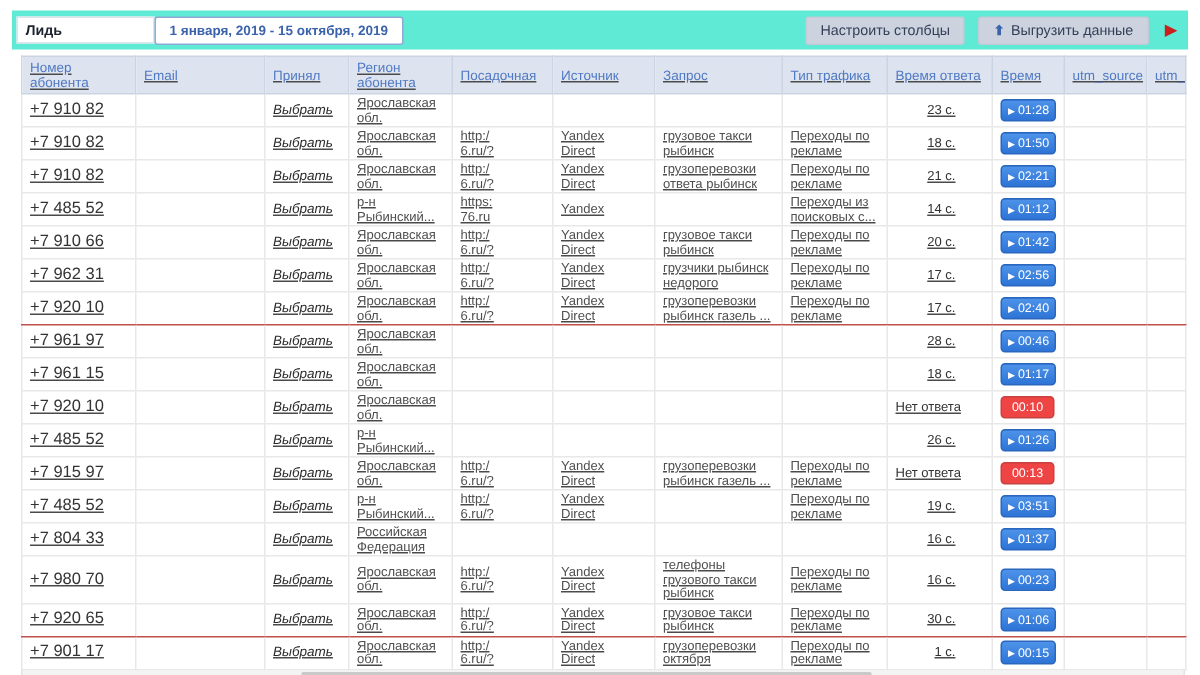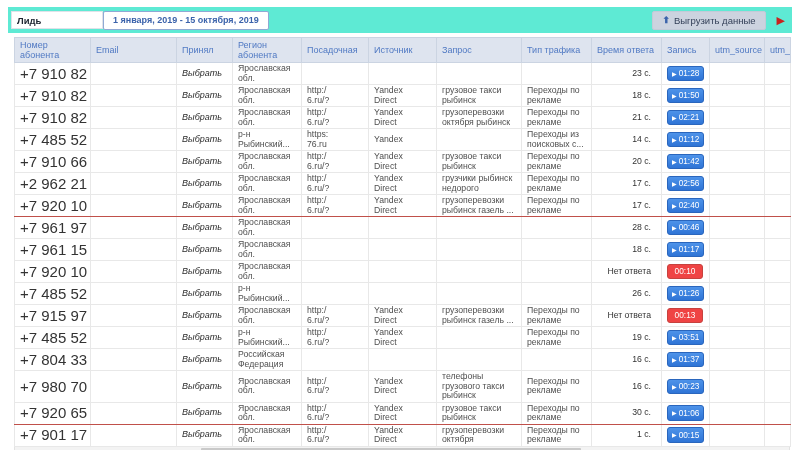--- a/index.html
+++ b/index.html
@@ -18,32 +18,32 @@
               padding:0 9px; font-family:inherit; cursor:pointer; }
   .tb-spacer { flex:1; }
   .gray-btn { height:19px; background:#ccd3df; border:1px solid #c3cad8; color:#323f57;
               font-size:9.5px; border-radius:2px; margin-left:9px; padding:0 9px;
               font-family:inherit; cursor:pointer; display:flex; align-items:center; }
   .export-icon { color:#3b63ab; margin-right:4px; font-size:9px; font-weight:bold; }
   .red-arrow { color:#c9211e; font-size:11px; margin:0 7px 0 11px; line-height:1; cursor:pointer; }
 
   
   .table-wrap { position:absolute; left:14px; top:37px; width:777px; }
-  table { border-collapse:collapse; table-layout:fixed; width:776px; color:#4a4a4a; }
+  table { border-collapse:collapse; table-layout:fixed; width:776px; color:#4a4a4a;text-decoration:underline; }
   th { background:#dee4ef; color:#5079c3; font-weight:normal; font-size:9px;
        text-align:left; padding:2px 5px; height:24px; vertical-align:middle;
        border:1px solid #cbd4e2; line-height:10px; overflow:hidden; cursor:pointer; }
   td { border:1px solid #e8e8e8; padding:1px 5px; height:20px; vertical-align:middle;
        line-height:9.5px; font-size:8.7px; overflow:hidden; white-space:nowrap; }
   td.wrap  { white-space:pre-line; color:#4f4f4f; }
   td.wrapn { white-space:normal;  color:#4f4f4f; }
-  td.phone { font-size:15px; color:#333; }
+  td.phone { font-size:11px; color:#333; }
   td.accept-cell { font-style:italic; color:#2b2b2b; font-size:9px;margin-left:44px; }
   .accept-link { cursor:pointer; }
-  td.response { text-align:right; padding-right:10px; color:#333; }
+  td.response { text-align:right; padding-right:24px; color:#333; }
   tr.red-row td { border-top:1px solid #c0504a; border-bottom:1px solid #c0504a; }
 
   .rec-btn { display:inline-block; min-width:36px; text-align:center;
              background:linear-gradient(#4e93e9,#2e74d6); border:1px solid #2a66bd;
              border-radius:3px; color:#fff; font-size:8.3px; padding:2.5px 4px;
              cursor:pointer; line-height:1; }
   .rec-btn .play { font-size:6px; margin-right:2px; vertical-align:0.5px; }
   .rec-missed { background:#ef4444; border:1px solid #c7423e; }
 
   
@@ -57,20 +57,21 @@
 </style>
 </head>
 <body>
 
 <div class="app">
 
   <div class="toolbar">
     <input class="lead-input" type="text" value="Лидь" style="">
     <button class="date-btn">1 января, 2019 - 15 октября, 2019</button>
     <div class="tb-spacer"></div>
+    <button class="gray-btn">Настроить столбцы</button>
     <button class="gray-btn">
       <span class="export-icon">⬆</span>
       <span>Выгрузить данные</span>
     </button>
     <span class="red-arrow">▶</span>
   </div>
 
   <div class="table-wrap">
     <table>
       <colgroup id="cols">
@@ -91,21 +92,21 @@
           <tr id="head-row">
             <th>Номер абонента</th>
             <th>Email</th>
             <th>Принял</th>
             <th>Регион абонента</th>
             <th>Посадочная</th>
             <th>Источник</th>
             <th>Запрос</th>
             <th>Тип трафика</th>
             <th>Время ответа</th>
-            <th>Запись</th>
+            <th>Время</th>
             <th>utm_source</th>
             <th>utm_</th>
           </tr>
         </thead>
       <tbody id="body-rows">
           <tr>
             <td class="phone">+7 910 82</td>
             <td></td>
             <td class="accept-cell"><span class="accept-link">Выбрать</span></td>
             <td class="wrap">Ярославская
@@ -139,21 +140,21 @@
           <tr>
             <td class="phone">+7 910 82</td>
             <td></td>
             <td class="accept-cell"><span class="accept-link">Выбрать</span></td>
             <td class="wrap">Ярославская
 обл.</td>
             <td class="wrap">http:/
 6.ru/?</td>
             <td class="wrap">Yandex
 Direct</td>
-            <td class="wrapn">грузоперевозки октября рыбинск</td>
+            <td class="wrapn">грузоперевозки ответа рыбинск</td>
             <td class="wrapn">Переходы по рекламе</td>
             <td class="response">21 с.</td>
             <td><span class="rec-btn"><span class="play">▶</span>02:21</span></td>
             <td></td>
             <td></td>
           </tr>
           <tr>
             <td class="phone">+7 485 52</td>
             <td></td>
             <td class="accept-cell"><span class="accept-link">Выбрать</span></td>
@@ -180,21 +181,21 @@
             <td class="wrap">Yandex
 Direct</td>
             <td class="wrapn">грузовое такси рыбинск</td>
             <td class="wrapn">Переходы по рекламе</td>
             <td class="response">20 с.</td>
             <td><span class="rec-btn"><span class="play">▶</span>01:42</span></td>
             <td></td>
             <td></td>
           </tr>
           <tr>
-            <td class="phone">+2 962 21</td>
+            <td class="phone">+7 962 31</td>
             <td></td>
             <td class="accept-cell"><span class="accept-link">Выбрать</span></td>
             <td class="wrap">Ярославская
 обл.</td>
             <td class="wrap">http:/
 6.ru/?</td>
             <td class="wrap">Yandex
 Direct</td>
             <td class="wrapn">грузчики рыбинск недорого</td>
             <td class="wrapn">Переходы по рекламе</td>

